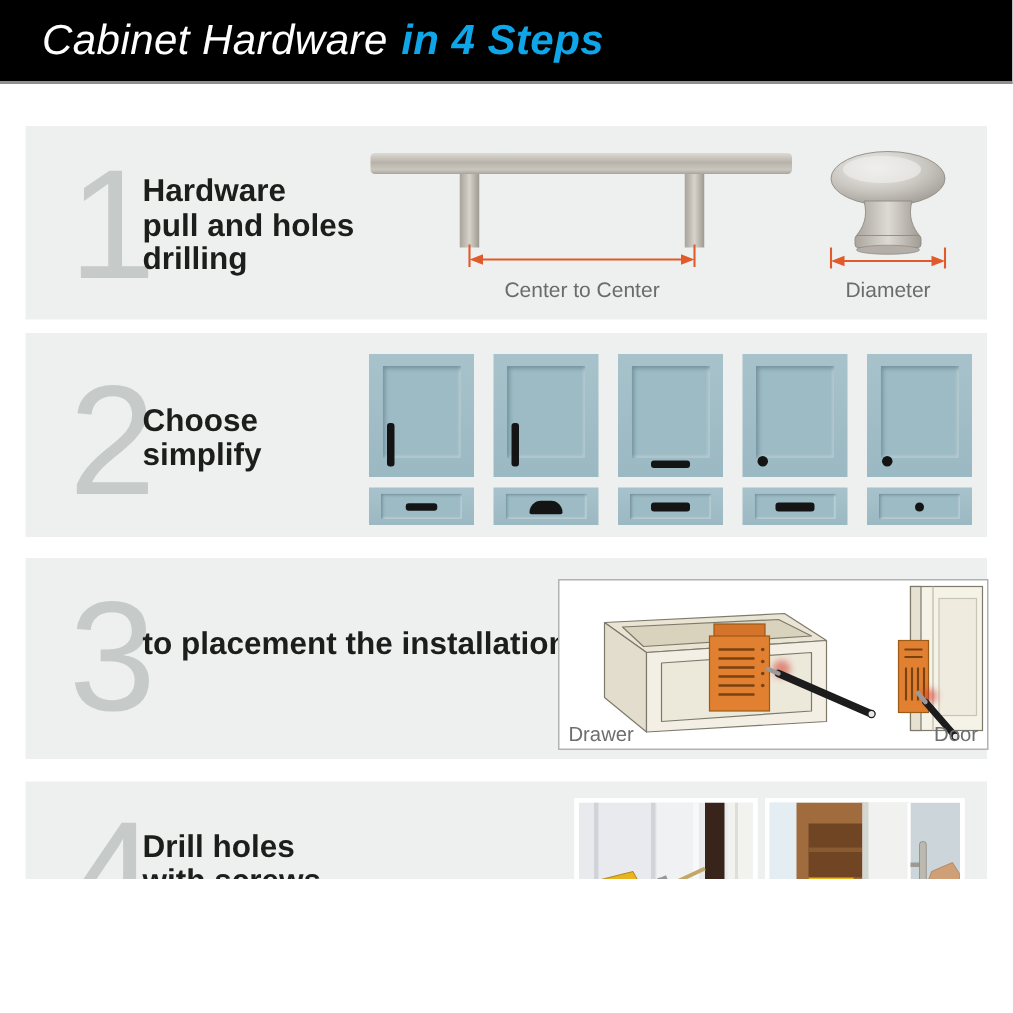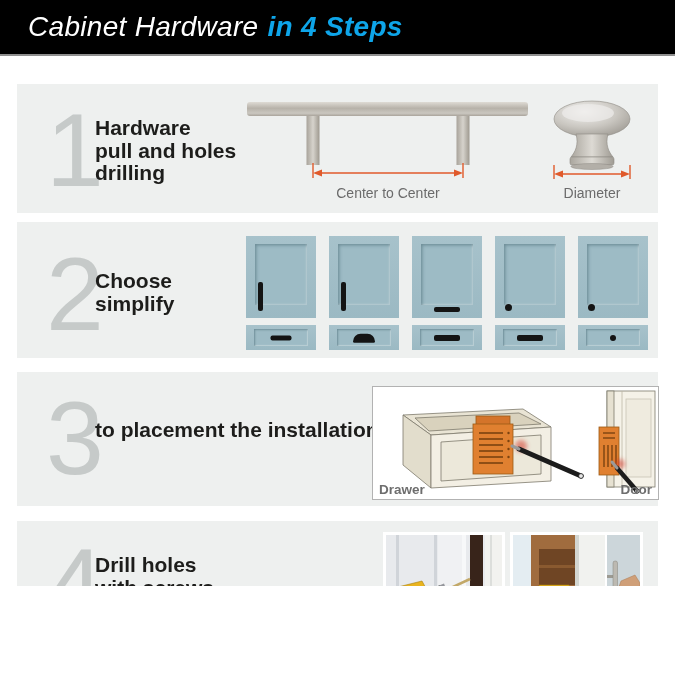--- a/index.html
+++ b/index.html
@@ -42,21 +42,21 @@
        box-shadow:inset 1px 1px 2px rgba(55,88,99,.45), inset -1px -1px 1px rgba(255,255,255,.35);}
   .vpull{position:absolute;left:12px;bottom:7px;width:5px;height:29px;background:#141414;border-radius:2px;}
   .door .hpull{position:absolute;left:50%;transform:translateX(-50%);bottom:6px;width:26px;height:5px;background:#141414;border-radius:2px;}
   .door .knob{position:absolute;left:10px;bottom:7px;width:7px;height:7px;border-radius:50%;background:#141414;}
   .drawer .hpull{position:absolute;left:50%;top:50%;transform:translate(-50%,-50%);width:21px;height:5px;background:#141414;border-radius:2px;}
   .drawer .hpull.wide{width:26px;height:6px;}
   .drawer .cup{position:absolute;left:50%;top:50%;transform:translate(-50%,-46%);width:22px;height:9px;background:#141414;border-radius:11px 11px 2px 2px;}
   .drawer .knob{position:absolute;left:50%;top:50%;transform:translate(-50%,-50%);width:6px;height:6px;border-radius:50%;background:#141414;}
 
   
-  .illus{position:absolute;left:355px;top:14px;width:285px;height:112px;background:#fff;border:1px solid #b2b2b2;font-weight:bold;}
+  .illus{position:absolute;left:355px;top:14px;width:285px;height:112px;background:#fff;border:1px solid #b2b2b2;}
 
   
   .photo{position:absolute;top:11px;background:#fff;border:3px solid #fff;box-sizing:border-box;}
   .photo1{left:366px;width:122px;height:118px;}
   .photo2{left:493px;width:133px;height:118px;}
 
   svg text{font-family:"Liberation Sans",sans-serif;}
 </style>
 </head>
 <body>

